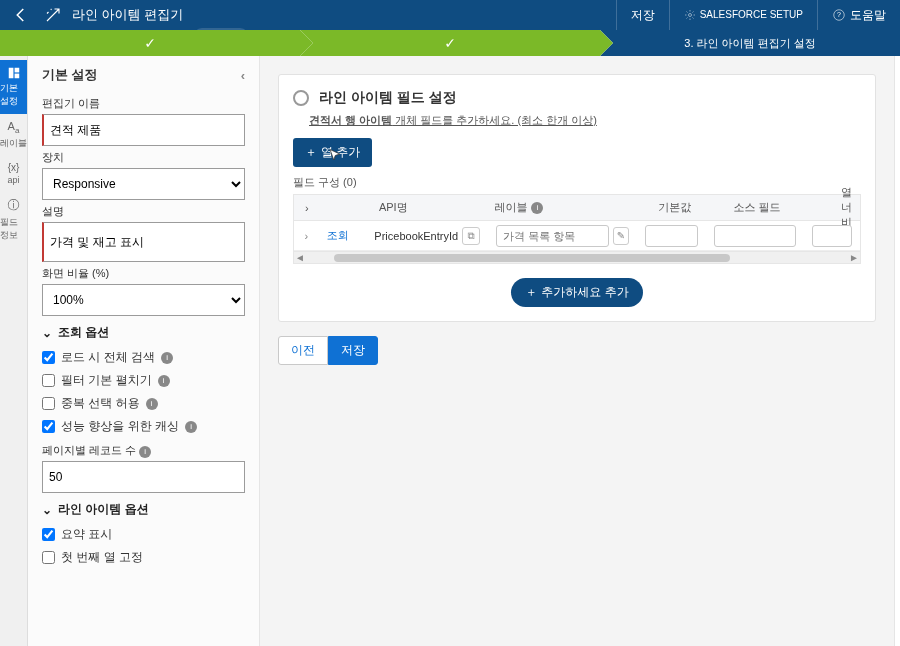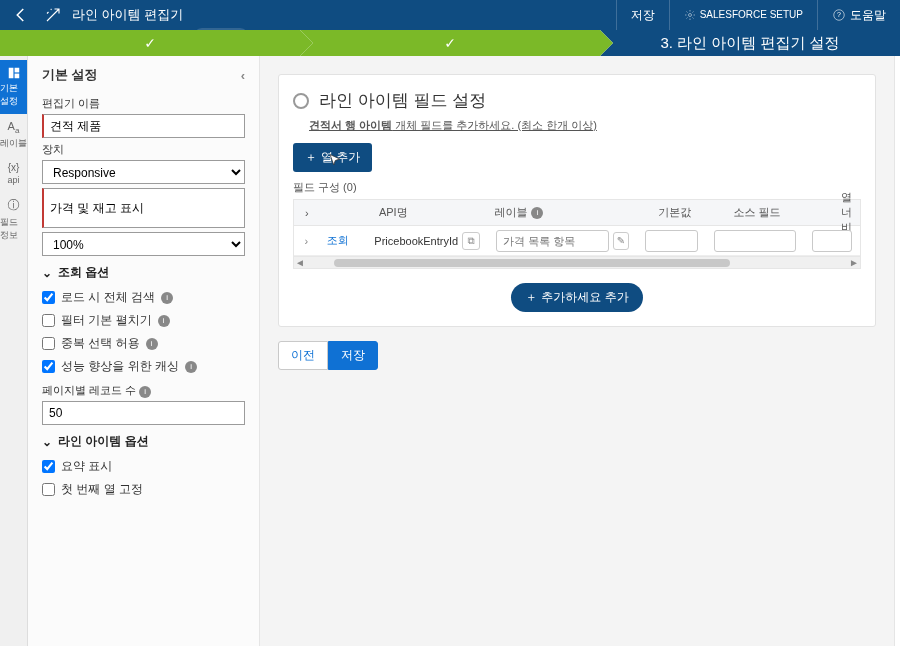--- a/index.html
+++ b/index.html
@@ -22,32 +22,32 @@
   .step .arrow-right { position:absolute; right:-13px; top:0; width:0;height:0;border-top:13px solid transparent;border-bottom:13px solid transparent;border-left:13px solid #7bb928; z-index:2;}
   .step .arrow-in { position:absolute; left:0; top:0; width:0;height:0;border-top:13px solid transparent;border-bottom:13px solid transparent;border-left:13px solid #fff; z-index:1;}
   .workspace { display:flex; height:calc(646px - 30px - 26px); }
   .rail { width:28px; background:#f0f0f0; border-right:1px solid #ddd; display:flex;flex-direction:column;align-items:center;padding-top:4px; }
   .rail-item { width:100%;display:flex;flex-direction:column;align-items:center;justify-content:center;padding:6px 0;font-size:9px;color:#666;cursor:pointer;gap:2px; }
   .rail-item.active { background:#0f71d4;color:#fff; }
   .sidebar { width:232px; background:#fbfbfb; border-right:1px solid #e5e5e5; padding:10px 14px 14px 14px; overflow:auto; }
   .sidebar-header { display:flex;align-items:center;justify-content:space-between;margin-bottom:12px;font-size:13px;font-weight:600; }
   .field-group { margin-bottom:4px; }
   .field-label { font-size:11px;color:#333;margin-bottom:3px;display:block; }
-  .txt-input, .select { width:100%; border:1px solid #9b9b9b; background:#fff; font-size:12px; padding:4px 6px; height:24px; }
+  .txt-input, .select { width:100%; border:1px solid #9b9b9b; background:#fff; font-size:12px; padding:4px 6px; height:32px; }
   .txt-input.accent { border-left:2px solid #c23934; }
   .section-head { display:flex;align-items:center;gap:6px;font-size:12px;font-weight:600;margin:8px 0 8px 0;color:#222; }
   .chev { width:10px;display:inline-block; }
   .chk-row { display:flex;align-items:center;gap:6px;font-size:12px;margin:6px 0; }
   .chk-row input { width:13px;height:13px; }
   .info-dot { display:inline-flex;align-items:center;justify-content:center;width:12px;height:12px;border-radius:50%;background:#888;color:#fff;font-size:8px;line-height:1; }
   .main { flex:1; padding:18px; overflow:auto; background:#f4f4f4; }
   .card { background:#fff; border:1px solid #e2e2e2; border-radius:3px; padding:14px 14px 14px 14px; position:relative; }
   .card-head { display:flex;align-items:center;gap:10px;margin-bottom:6px; }
   .radio-o { width:16px;height:16px;border:2px solid #999;border-radius:50%; }
-  .card-title { font-size:17px;font-weight:400; }
+  .card-title { font-size:14px;font-weight:700; }
   .card-sub { font-size:11px;color:#555;margin-bottom:10px;margin-left:16px;text-decoration:underline; }
   .add-col-btn { background:#0f4c81;color:#fff;border:none;padding:6px 12px;border-radius:3px;font-size:12px;display:inline-flex;align-items:center;gap:4px;cursor:pointer;margin-left:0;margin-bottom:8px; }
   .cursor { position:absolute; width:18px;height:18px; }
   .grid-label { font-size:11px;color:#555;margin-bottom:4px;margin-left:0; }
   .grid-wrap { border:1px solid #e6e6e6; }
   .grid-head { display:flex;background:#f5f6f8;border-bottom:1px solid #e6e6e6;font-size:11px;color:#555;align-items:center;height:26px; }
   .gh { padding:0 8px;display:flex;align-items:center;gap:4px; }
   .gh.expand { width:28px;justify-content:center; }
   .gh.action { width:60px; }
   .gh.api { width:140px; }
@@ -122,21 +122,21 @@
     <span class="check">✓</span>
     <span class="arrow-right"></span>
   </div>
   <div class="step green">
     <span class="arrow-in"></span>
     <span class="check">✓</span>
     <span class="arrow-right"></span>
   </div>
   <div class="step blue">
     <span class="arrow-in"></span>
-    <span style="font-size:15px">3. 라인 아이템 편집기 설정</span>
+    <span style="font-size:11px">3. 라인 아이템 편집기 설정</span>
   </div>
 </div>
 
 <div class="workspace">
   <div class="rail">
     <div class="rail-item active">
       <svg width="14" height="14" viewBox="0 0 24 24">
           <rect x="3" y="3" width="8" height="18" fill="#fff"></rect>
           <rect x="13" y="3" width="8" height="8" fill="#fff"></rect>
           <rect x="13" y="13" width="8" height="8" fill="#fff"></rect>
@@ -167,23 +167,25 @@
       <label class="field-label">편집기 이름</label>
       <input class="txt-input accent" value="견적 제품" style="">
     </div>
     <div class="field-group">
       <label class="field-label">장치</label>
       <select class="select">
         <option>Responsive</option>
       </select>
     </div>
     <div class="field-group">
+      <label class="field-label">설명</label>
       <input class="txt-input accent" style="height: 40px;" value="가격 및 재고 표시">
     </div>
     <div class="field-group">
+      <label class="field-label">화면 비율 (%)</label>
       <select class="select">
         <option>100%</option>
       </select>
     </div>
 
     <div class="section-head">
       <span class="chev">⌄</span>
       <span>조회 옵션</span>
     </div>
     <div class="chk-row">

